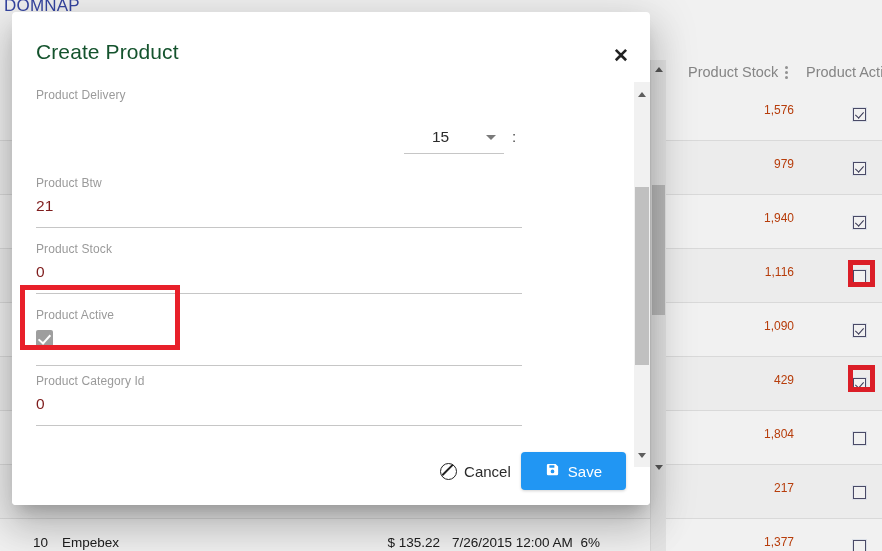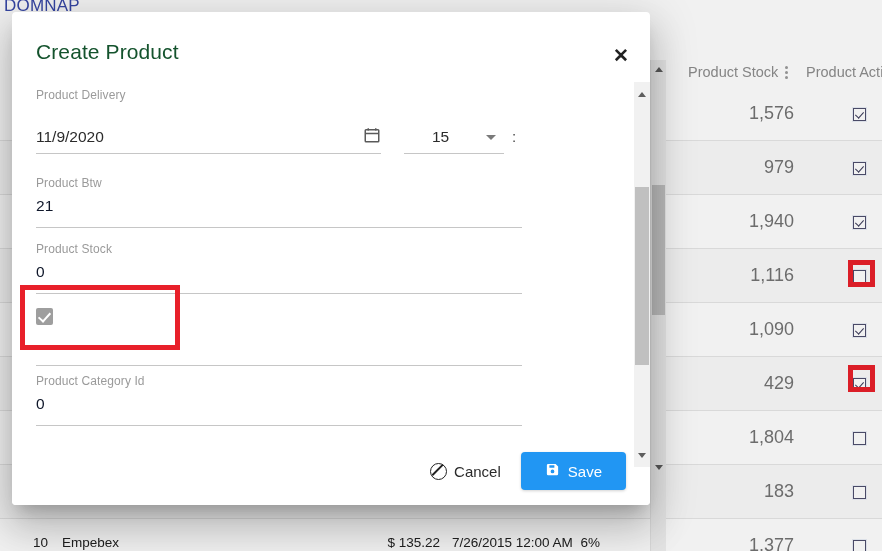--- a/index.html
+++ b/index.html
@@ -153,22 +153,22 @@
     text-align: right;
     font-size: 13.5px;
     color: #222;
   }
   .cell-stock {
     position: absolute;
     left: 700px;
     top: 16px;
     width: 94px;
     text-align: right;
-    font-size: 18px;
-    color: #737373;
+    font-size: 12px;
+    color: #c2410c;
   }
   .cell-active {
     position: absolute;
     left: 845px;
     top: 13px;
     width: 28px;
     height: 28px;
     display: flex;
     align-items: center;
     justify-content: center;
@@ -308,21 +308,21 @@
     height: 52px;
   }
   .field .flabel {
     font-size: 12px;
     color: #9a9a9a;
     line-height: 14px;
     letter-spacing: .1px;
   }
   .field .fvalue {
     font-size: 15.5px;
-    color: #0f172a;
+    color: #7f1d1d;
     line-height: 24px;
     padding-top: 4px;
     letter-spacing: .1px;
   }
   .field .underline {
     position: absolute;
     left: 0;
     bottom: 0;
     height: 1px;
     background: #c6c6c6;
@@ -450,21 +450,20 @@
   .dlg-footer {
     position: absolute;
     left: 0; right: 0; bottom: 0;
     height: 68px;
     background: #fff;
     display: flex;
     align-items: center;
     justify-content: flex-end;
     padding-right: 24px;
     box-sizing: border-box;
-    gap: 10px;
   }
   .btn-cancel {
     display: inline-flex;
     align-items: center;
     gap: 7px;
     font-size: 15px;
     color: #2b2b2b;
     background: transparent;
     border: none;
     padding: 8px 10px;
@@ -581,21 +580,21 @@
       </div>
 
       <div class="grid-row">
         <div class="cell-stock">1,804</div>
         <div class="cell-active">
             <span class="nchk"></span>
           </div>
       </div>
 
       <div class="grid-row alt">
-        <div class="cell-stock">183</div>
+        <div class="cell-stock">217</div>
         <div class="cell-active">
             <span class="nchk"></span>
           </div>
       </div>
 
       <div class="grid-row">
         <div class="cell-id">10</div>
         <div class="cell-name">Empebex</div>
         <div class="cell-price">$ 135.22</div>
         <div class="cell-date">7/26/2015 12:00 AM</div>
@@ -632,32 +631,20 @@
 
   <div class="dlg-body">
     <div class="dlg-content">
 
       <div class="field" style="height:auto; margin-top:6px;">
         <div class="flabel">Product Delivery</div>
       </div>
 
       <div class="row-date" style="margin-top:0;">
 
-        <div class="dt-date">
-          <div class="dt-val">11/9/2020</div>
-          <span class="cal-icon">
-            <svg width="18" height="18" viewBox="0 0 24 24" fill="none" stroke="#5a5a5a" stroke-width="2">
-              <rect x="3" y="5" width="18" height="16" rx="1"></rect>
-              <line x1="3" y1="10" x2="21" y2="10"></line>
-              <line x1="7" y1="3" x2="7" y2="6"></line>
-              <line x1="17" y1="3" x2="17" y2="6"></line>
-            </svg>
-          </span>
-          <div class="dt-sub-ul"></div>
-        </div>
 
         <div class="dt-hour">
           <div class="dt-val sel">15</div>
           <span class="caret"></span>
           <div class="dt-sub-ul"></div>
         </div>
 
         <div class="dt-colon">:</div>
 
         <div class="dt-min">
@@ -673,20 +660,21 @@
         <div class="underline full"></div>
       </div>
 
       <div class="field" style="margin-top:14px;">
         <div class="flabel">Product Stock</div>
         <div class="fvalue">0</div>
         <div class="underline full"></div>
       </div>
 
       <div class="field chk" style="margin-top:14px;">
+        <div class="flabel">Product Active</div>
         <div class="mat-chk"></div>
         <div class="underline full"></div>
       </div>
 
       <div class="field" style="margin-top:8px;">
         <div class="flabel">Product Category Id</div>
         <div class="fvalue">0</div>
         <div class="underline full"></div>
       </div>
 

